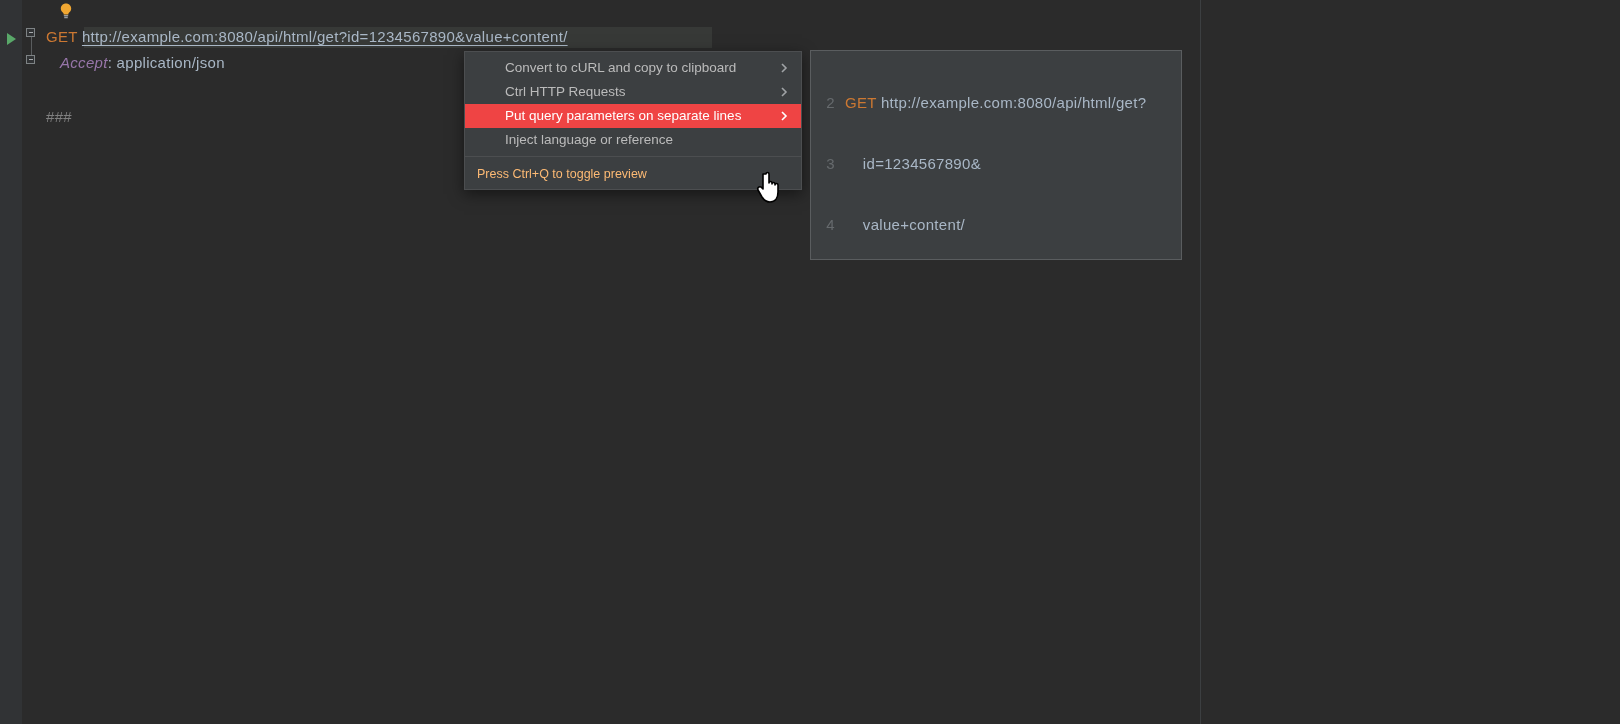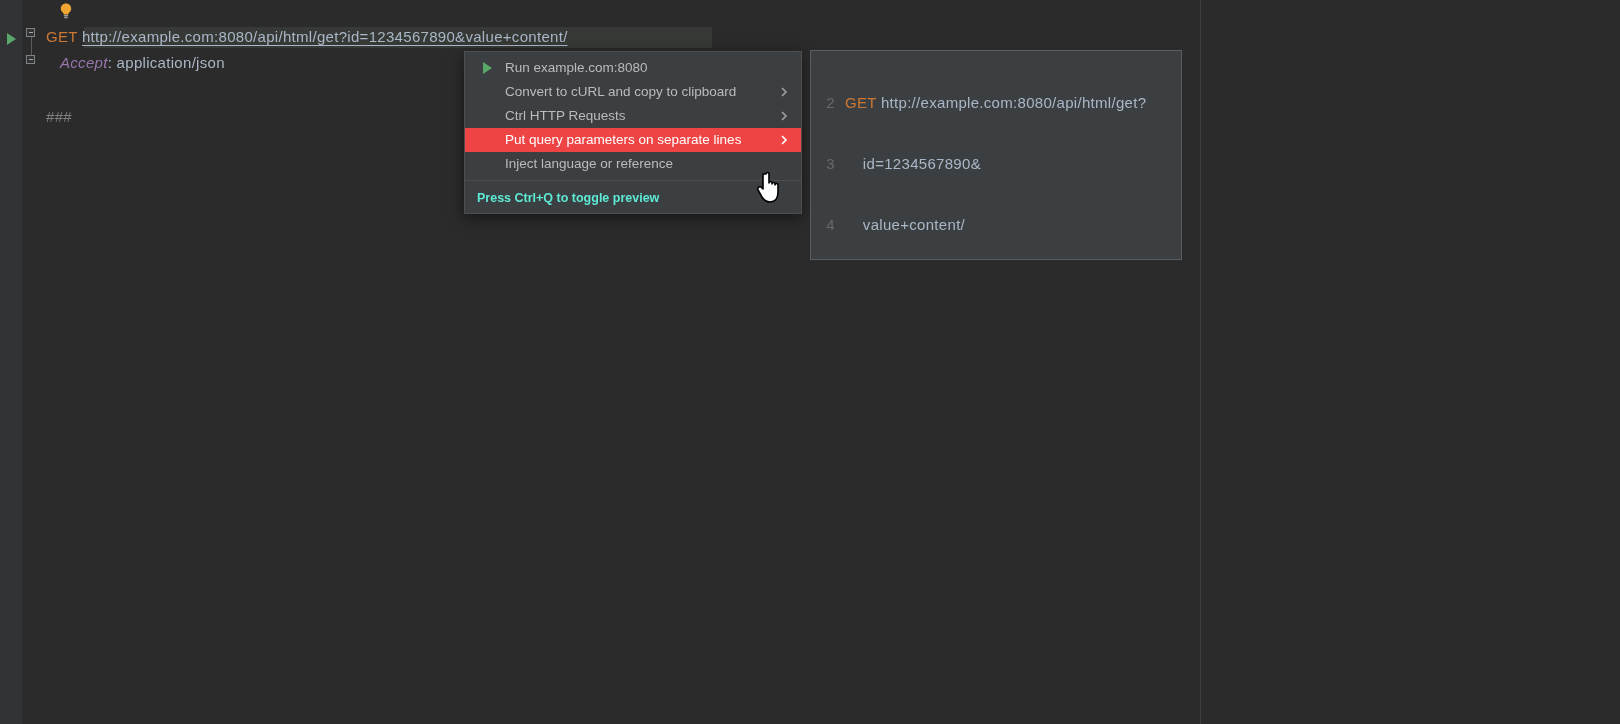--- a/index.html
+++ b/index.html
@@ -97,21 +97,21 @@
   }
   .menu-arrow svg{display:block;}
   .menu-run-icon{
     position:absolute; left:14px; top:4px; width:16px; height:16px;
   }
   .menu-sep{
     height:1px; margin:4px 0; background:#4c4e50;
   }
   .menu-hint{
     padding:6px 0 8px 12px;
-    color:#5eead4; font-size:12.5px;font-weight:bold;
+    color:#fdba74; font-size:12.5px;
   }
   
   .cursor{
     position:absolute; left:756px; top:168px; width:34px; height:40px;
     pointer-events:none;
   }
   
   .preview{
     position:absolute; left:810px; top:50px; width:372px;
     background:#3c3f41;
@@ -157,28 +157,20 @@
     <rect x="8.1" y="16" width="3.8" height="1.3" rx=".65" fill="#9a9ea2"></rect>
   </svg>
 </div>
 
 <div class="line1-bg"></div>
 <div class="line1 mono"><span class="kw">GET</span> <span class="url">http://example.com:8080/api/html/get?id=1234567890&amp;value+content/</span></div>
 <div class="line2 mono"><span class="hdr">Accept</span><span>: application/json</span></div>
 <div class="line-sep mono">###</div>
 
 <div class="menu">
-  <div class="menu-item">
-    <span class="menu-run-icon">
-      <svg width="16" height="16" viewBox="0 0 16 16">
-          <path d="M4 2 L13 8 L4 14 Z" fill="#59a869"></path>
-        </svg>
-    </span>
-    <span>Run example.com:8080</span>
-  </div>
   <div class="menu-item">
     <span>Convert to cURL and copy to clipboard</span>
     <span class="menu-arrow">
       <svg width="14" height="14" viewBox="0 0 14 14">
           <path d="M5 3 L9 7 L5 11" fill="none" stroke="#a0a3a6" stroke-width="1.6"></path>
         </svg>
     </span>
   </div>
   <div class="menu-item">
     <span>Ctrl HTTP Requests</span>

